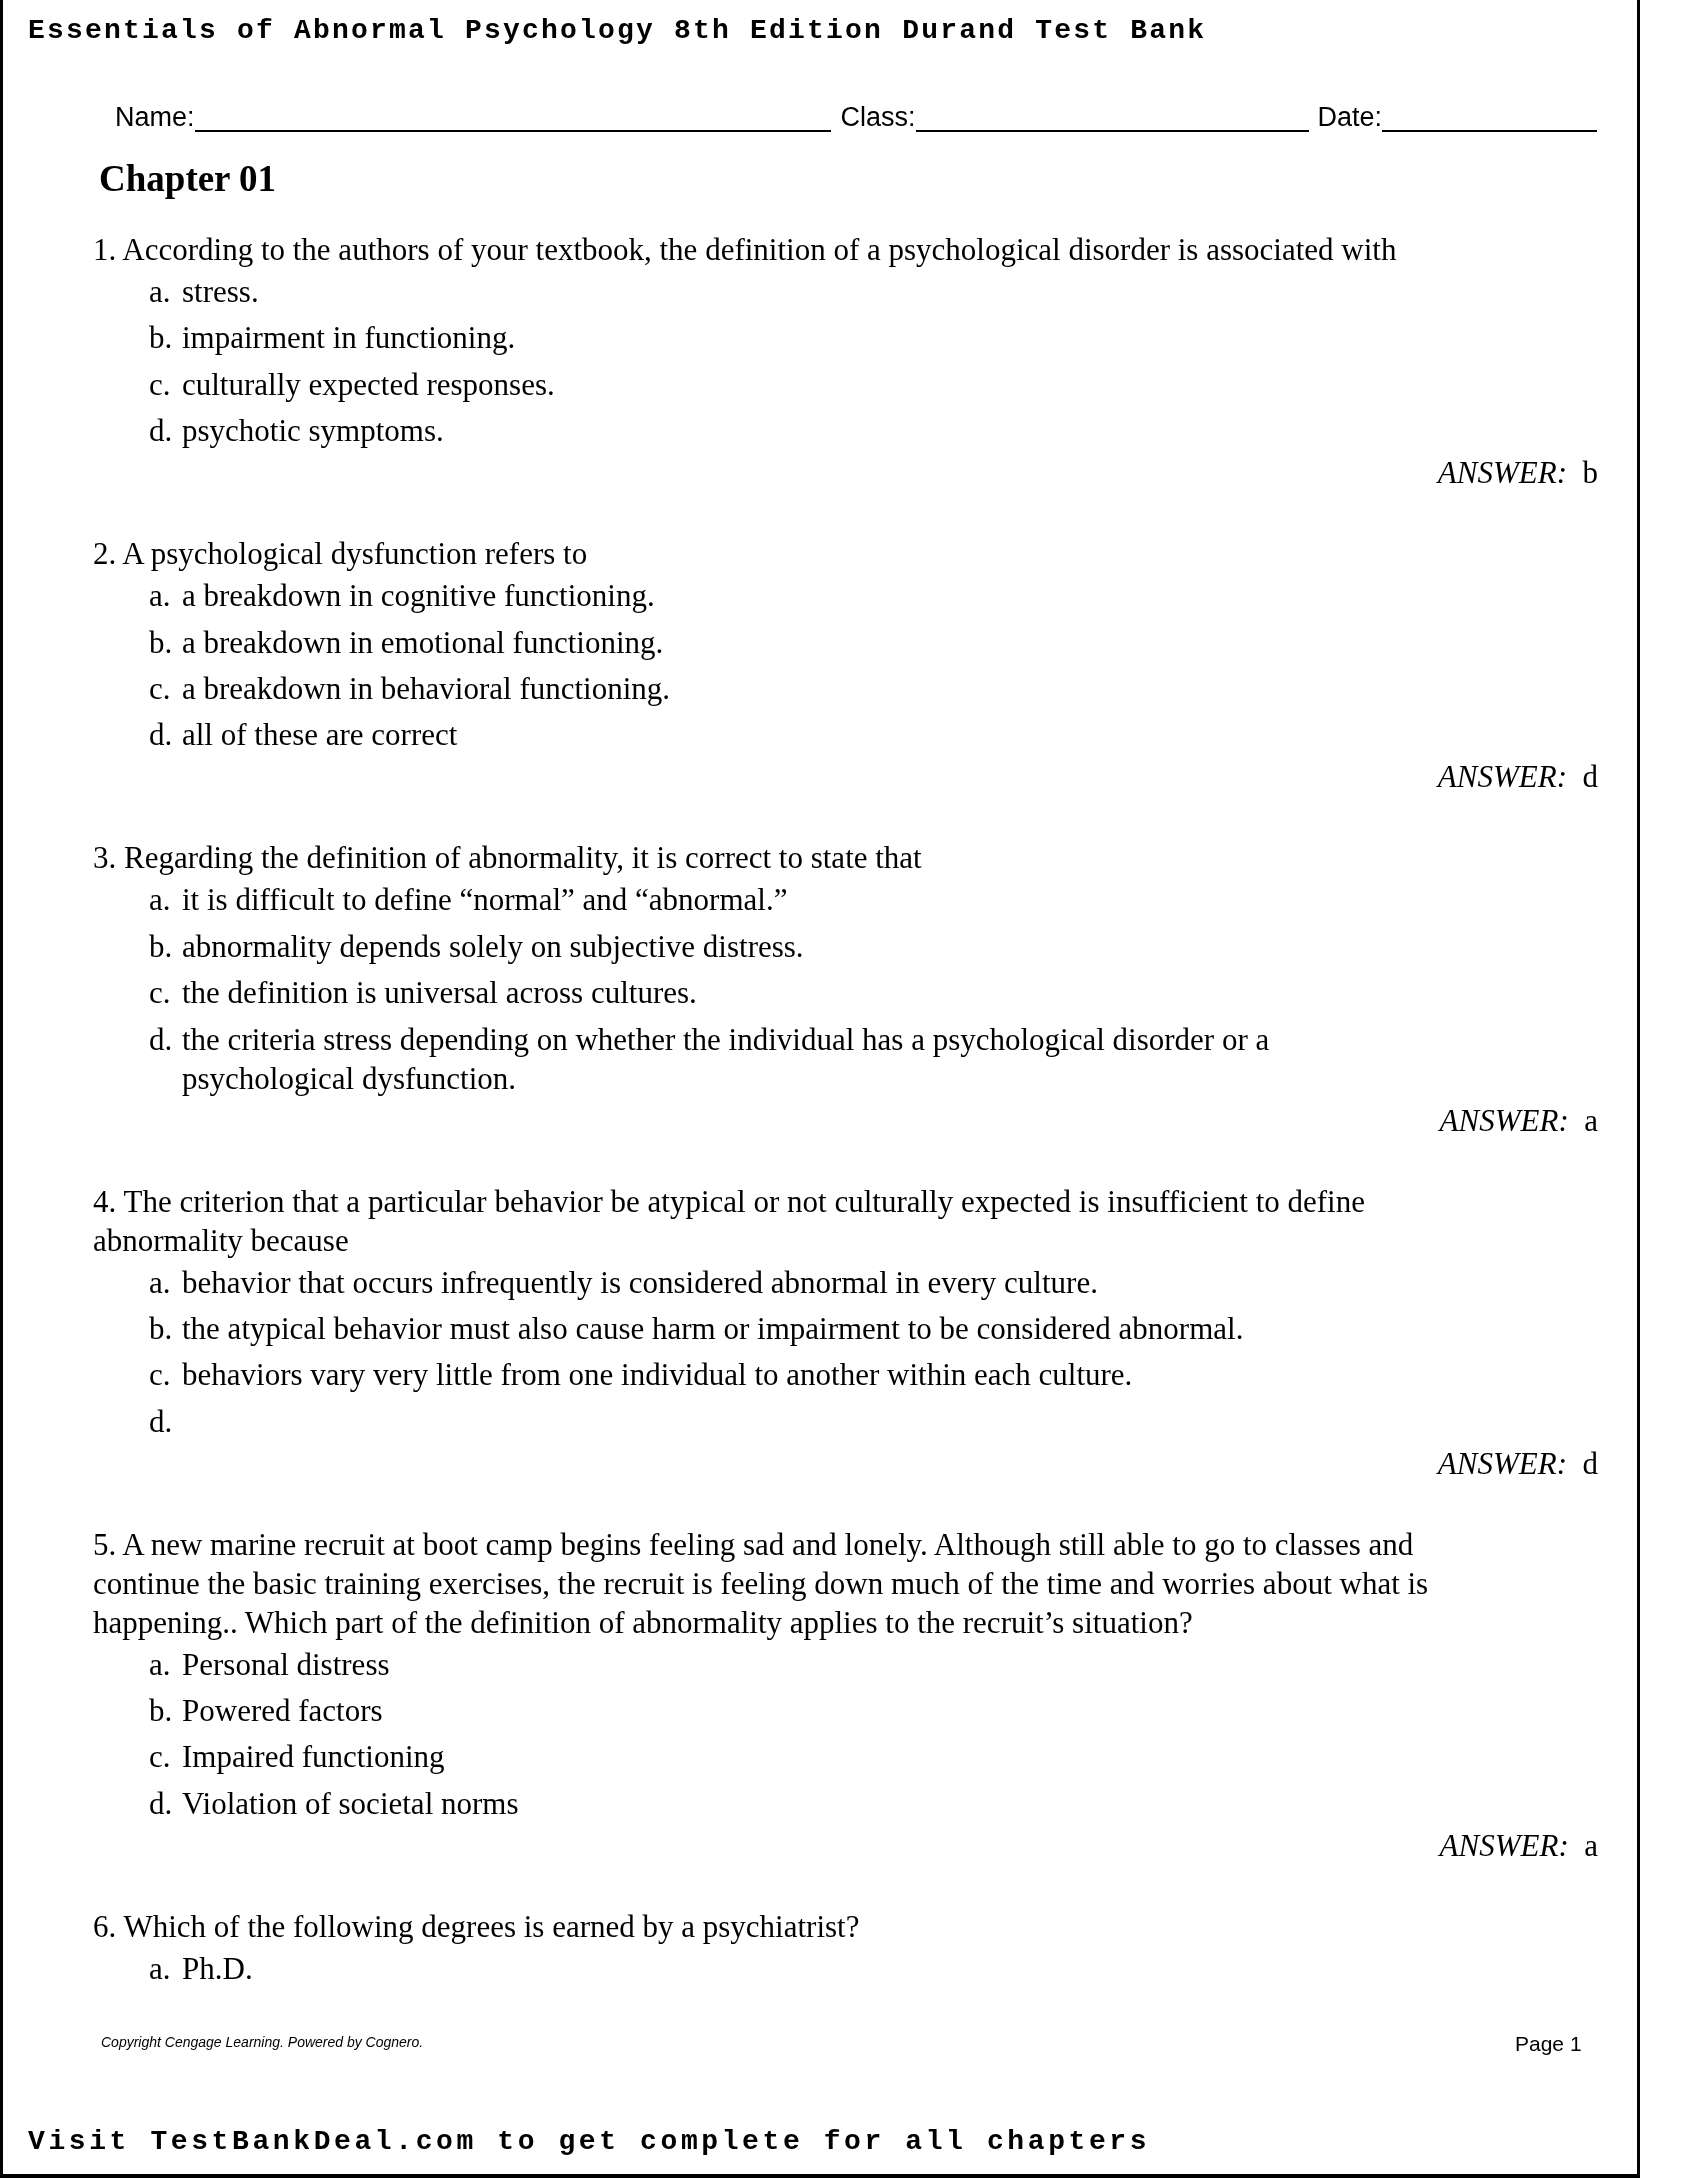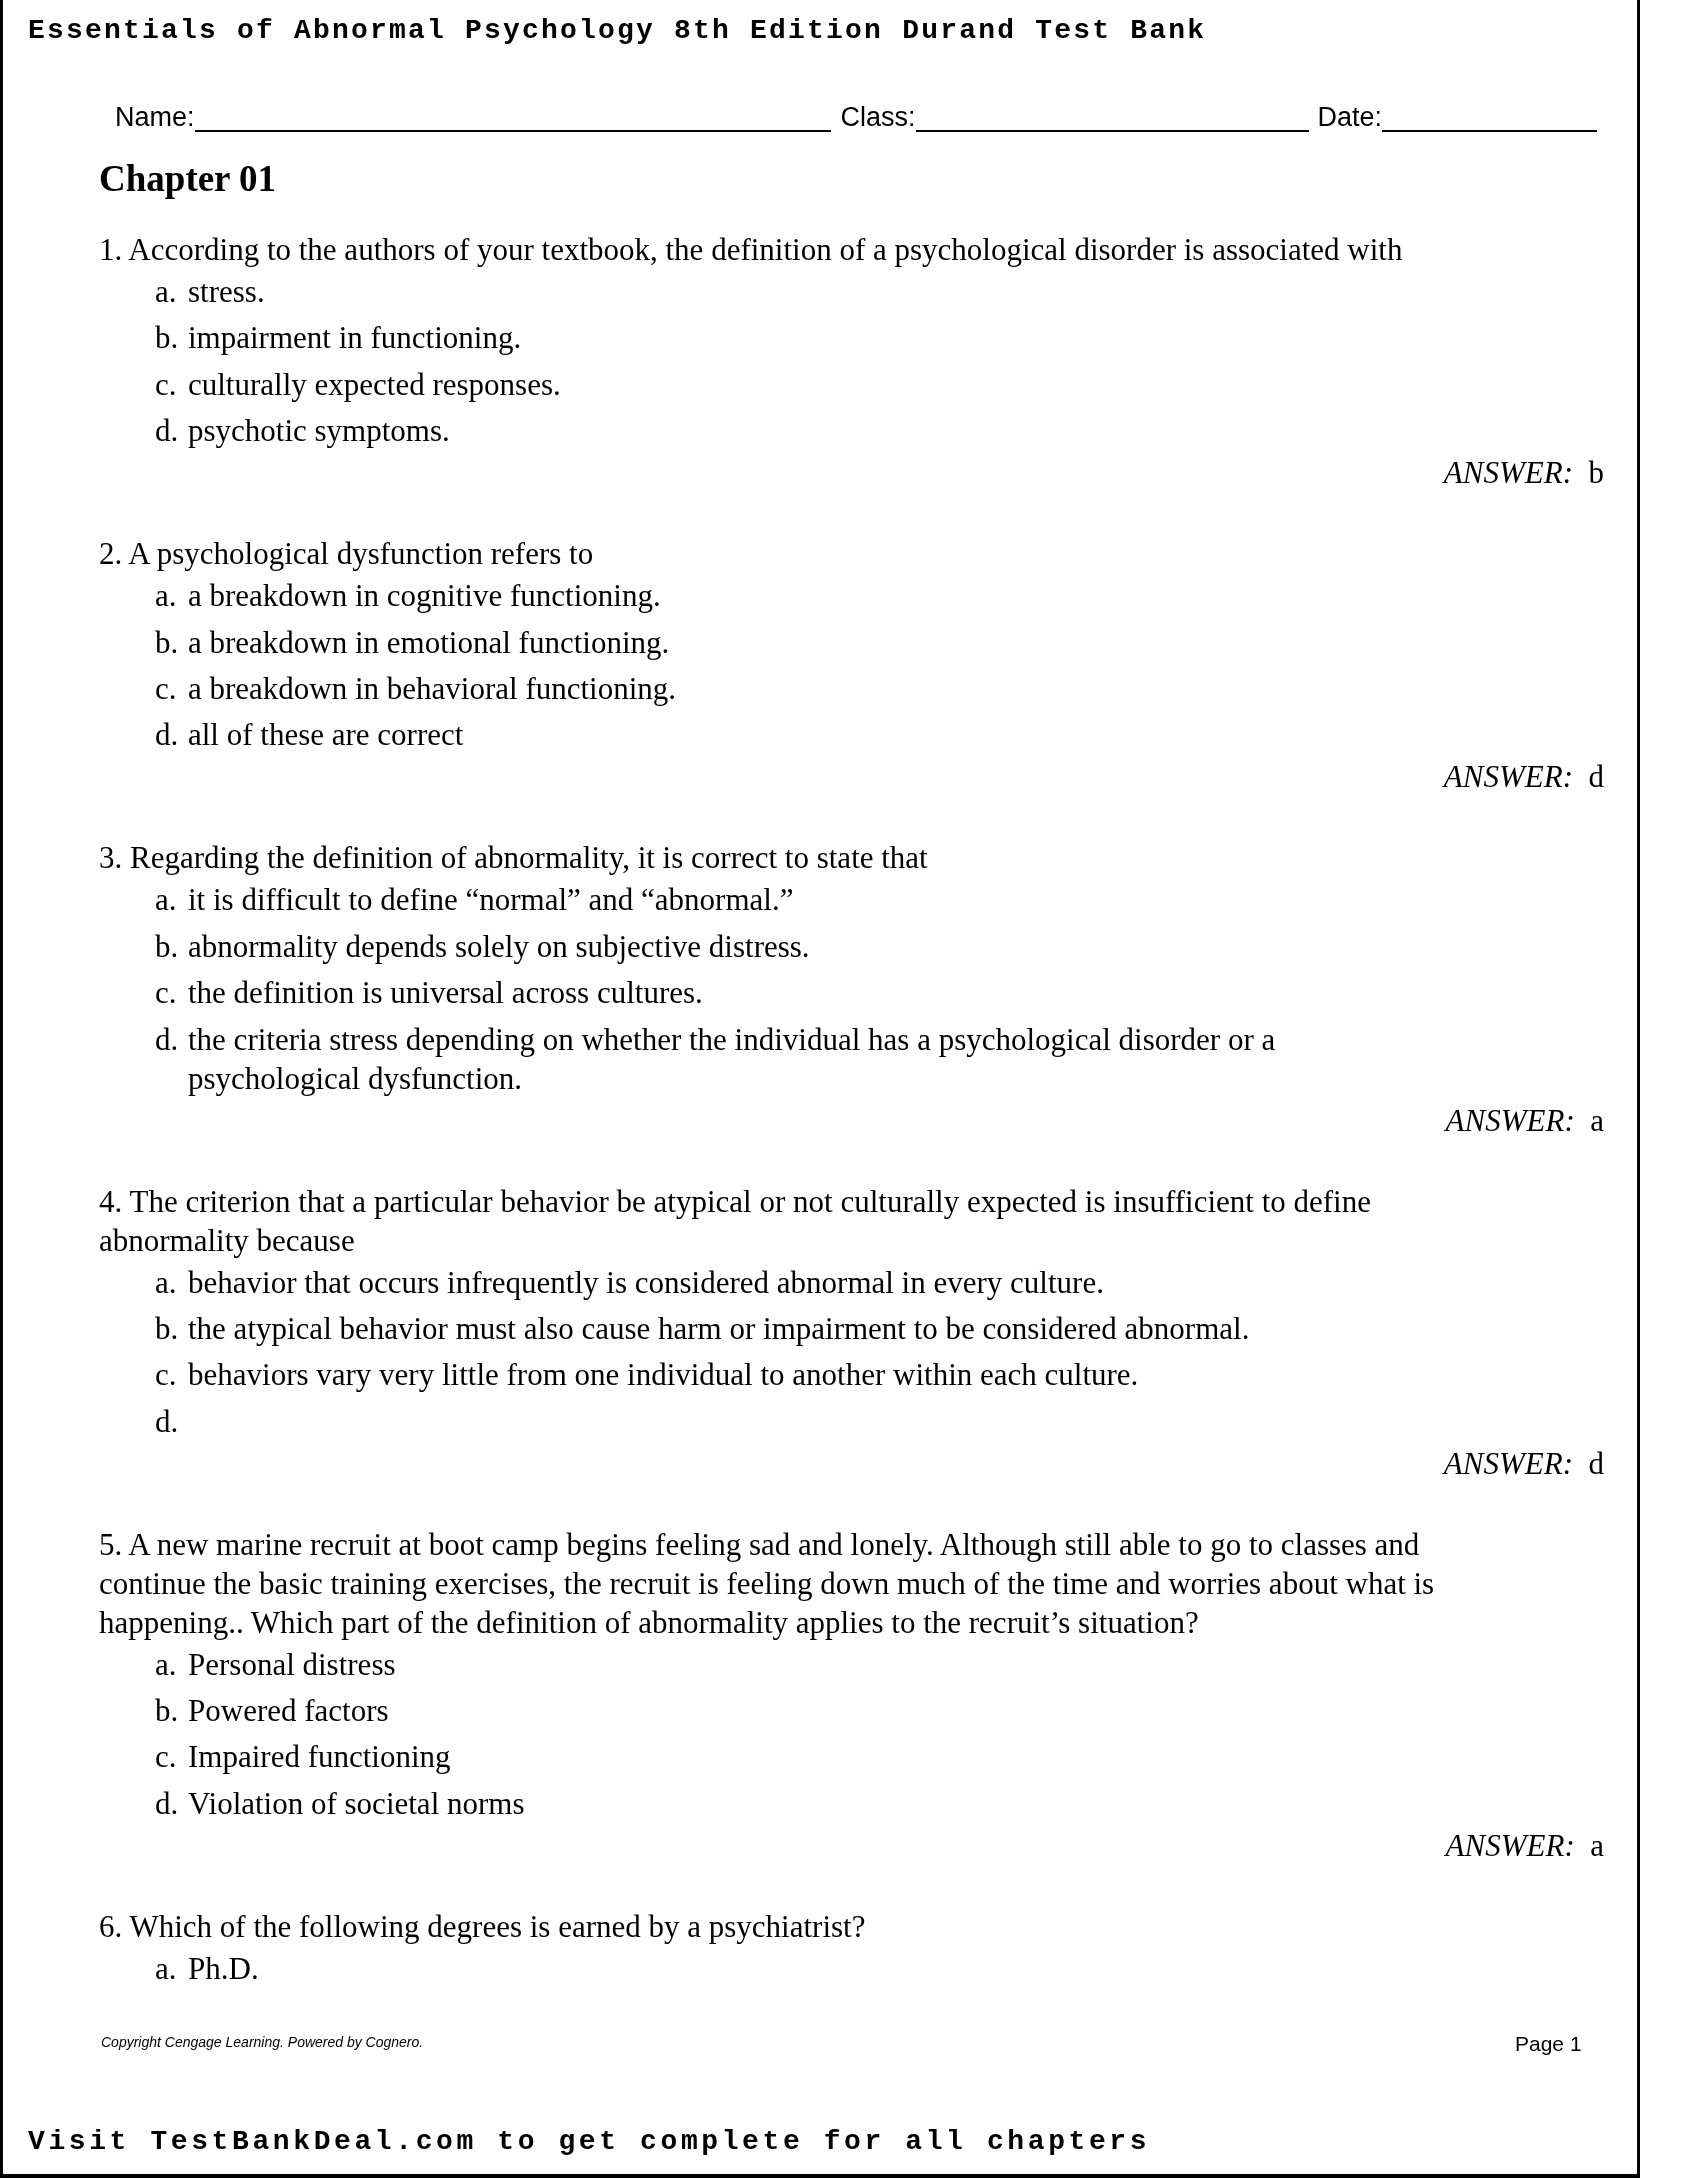--- a/index.html
+++ b/index.html
@@ -22,21 +22,21 @@
   .field-label { display: inline-block; }
   .field-line { display: inline-block; border-bottom: 2px solid #000; height: 28px; }
   .name-line { width: 636px; margin-right: 10px; }
   .class-line { width: 393px; margin-right: 9px; }
   .date-line { width: 215px; }
   .chapter-heading {
     position: absolute; left: 99px; top: 159px; margin: 0;
     font-family: "Liberation Serif", serif; font-weight: bold; font-size: 37px; line-height: 40px; white-space: nowrap;
   }
   .questions {
-    position: absolute; left: 99px; top: 230px; width: 1505px; height: 1797px; overflow: hidden;
+    position: absolute; left: 93px; top: 230px; width: 1505px; height: 1797px; overflow: hidden;
     font-family: "Liberation Serif", serif; font-size: 31px; line-height: 39px;
   }
   .question { margin-top: 42px; }
   .question:first-child { margin-top: 0; }
   .q-stem { margin: 0; }
   .options { list-style: none; margin: 0; padding: 0; }
   .option { display: flex; margin-top: 7.4px; }
   .option:first-child { margin-top: 3px; }
   .opt-letter { width: 33px; margin-left: 56px; flex: none; }
   .opt-text { flex: 1; }

